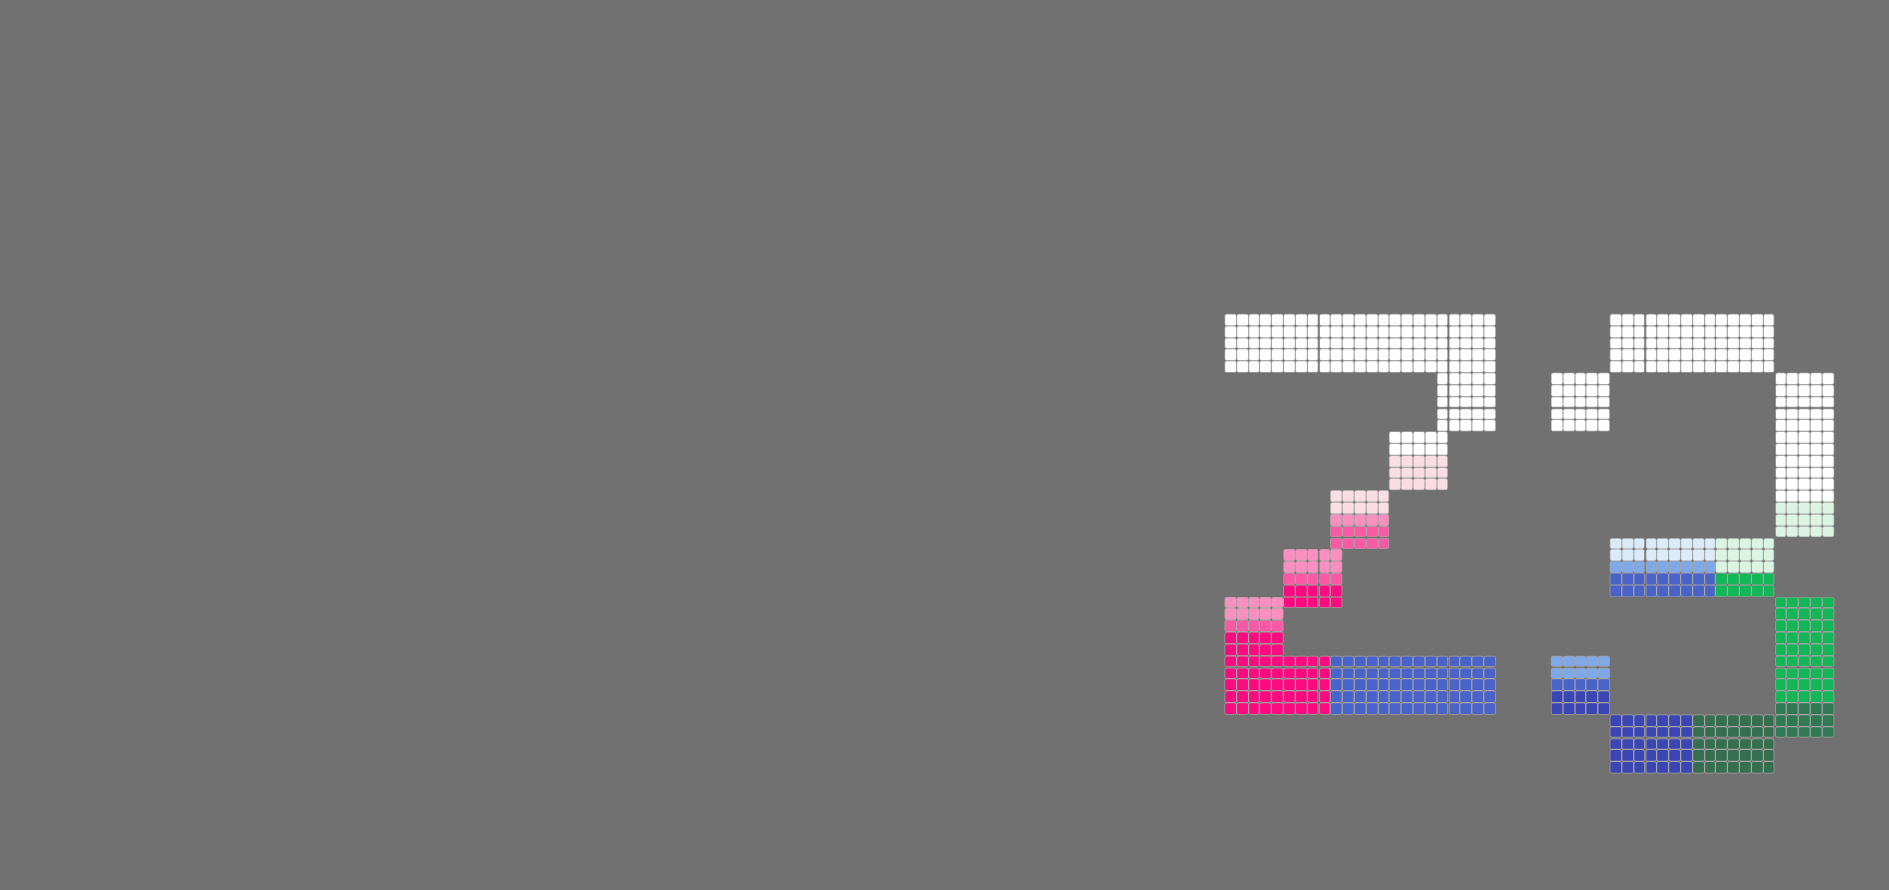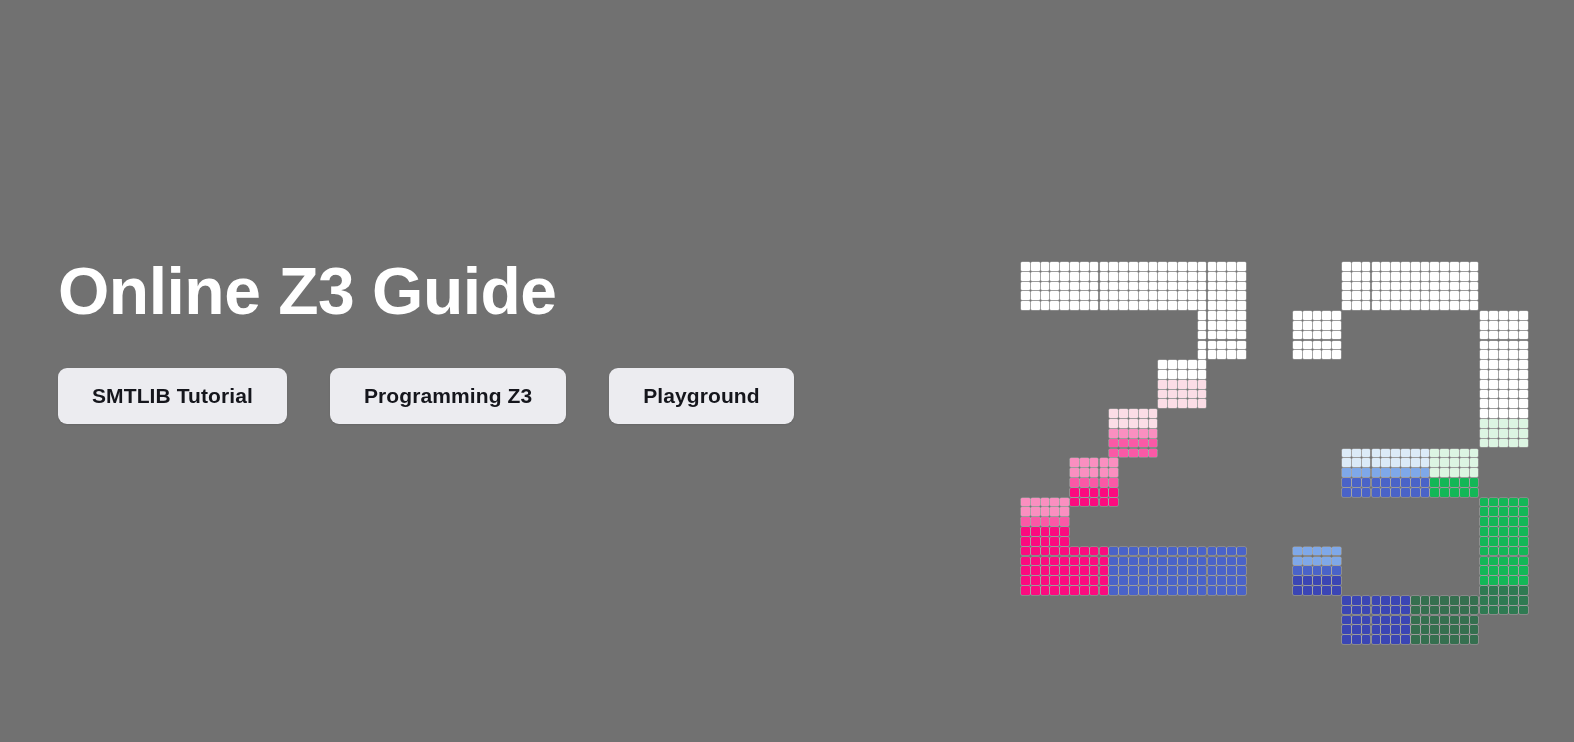--- a/index.html
+++ b/index.html
@@ -35,29 +35,20 @@
   .cell{
     position:absolute;width:8.7px;height:8.7px;border-radius:1.3px;
     box-shadow:0 0 0 .6px rgba(255,255,255,.34);
   }
 </style>
 </head>
 <body>
 
 <div id="stage">
 
-  <div id="hero">
-    <h1 id="page-title">Online Z3 Guide</h1>
-
-    <div id="btn-row">
-      <button class="hero-btn">SMTLIB Tutorial</button>
-      <button class="hero-btn">Programming Z3</button>
-      <button class="hero-btn">Playground</button>
-    </div>
-  </div>
 
   <div id="logo">
       <div class="glyph" style="left: 5px; top: 6px;">
         <div class="blk" style="left: 0px; top: 0px; width: 225.86px; height: 49.1px;">
           <div class="cell" style="left: 0px; top: 0px; background: rgb(255, 255, 255);"></div>
           <div class="cell" style="left: 9.82px; top: 0px; background: rgb(255, 255, 255);"></div>
           <div class="cell" style="left: 19.64px; top: 0px; background: rgb(255, 255, 255);"></div>
           <div class="cell" style="left: 29.46px; top: 0px; background: rgb(255, 255, 255);"></div>
           <div class="cell" style="left: 39.28px; top: 0px; background: rgb(255, 255, 255);"></div>
           <div class="cell" style="left: 49.1px; top: 0px; background: rgb(255, 255, 255);"></div>

